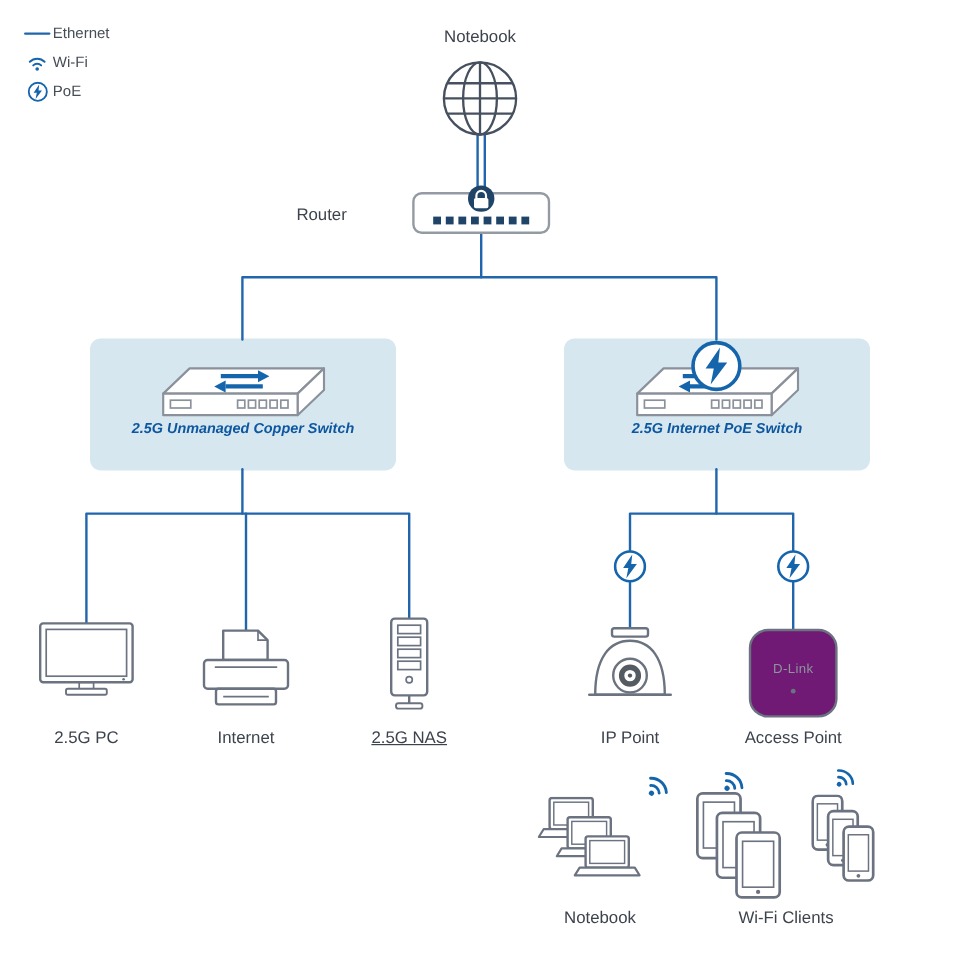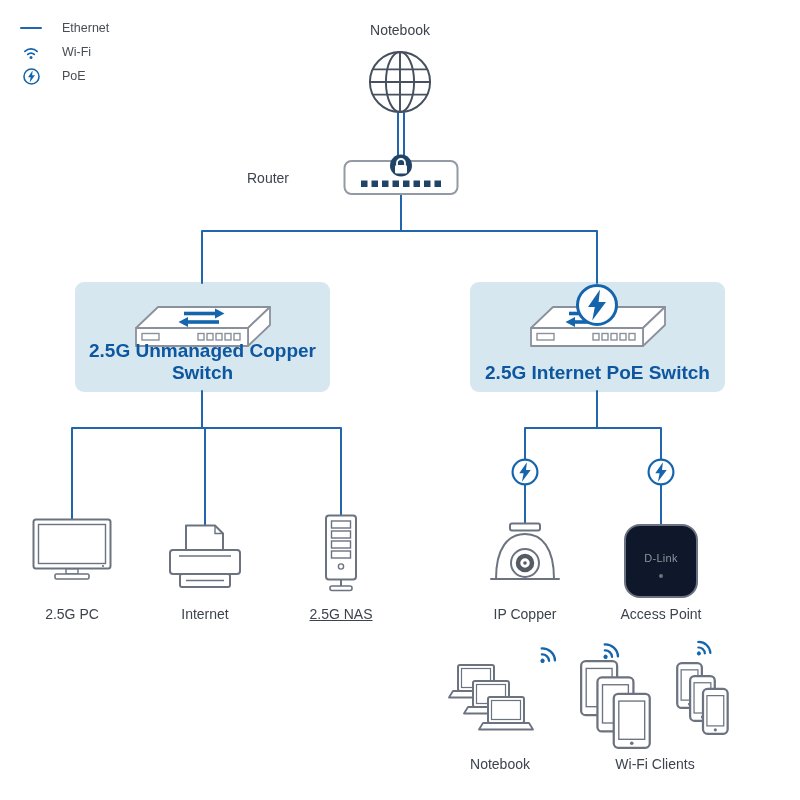--- a/index.html
+++ b/index.html
@@ -3,53 +3,53 @@
 <meta charset="utf-8">
 <style>
   html,body{margin:0;padding:0;background:#fff;}
   #stage{
     position:relative;width:800px;height:800px;background:#fff;overflow:hidden;
     font-family:"Liberation Sans", sans-serif;
   }
   .abs{position:absolute;}
   
   #legend{left:18px;top:18px;display:flex;flex-direction:column;gap:4px;}
-  .legend-row{display:flex;align-items:center;height:20px;gap:18px;}
+  .legend-row{display:flex;align-items:center;height:20px;gap:0;}
   .legend-icon{width:26px;display:flex;justify-content:center;align-items:center;}
   .legend-label{font-size:12.5px;color:#474d55;}
   .eth-line{width:22px;height:2px;background:#2166ac;border-radius:1px;}
   
   .node-label{position:absolute;font-size:14px;color:#3d434d;text-align:center;width:110px;line-height:1.2;}
   .lbl-internet{left:345px;top:22px;}
   .lbl-router{left:218px;top:170px;width:100px;}
   .lbl-pc{left:17px;top:606px;}
   .lbl-printer{left:150px;top:606px;}
   .lbl-nas{left:286px;top:606px;text-decoration:underline;}
   .lbl-camera{left:470px;top:606px;}
   .lbl-ap{left:606px;top:606px;}
   .lbl-notebook{left:445px;top:756px;}
   .lbl-wificlients{left:600px;top:756px;}
   
   .panel{position:absolute;width:255px;height:110px;background:#d7e7f0;border-radius:9px;top:282px;}
   .panel-left{left:75px;}
   .panel-right{left:470px;}
   .switch-icon{position:absolute;left:57px;top:16px;}
-  .switch-label{position:absolute;bottom:8px;left:0;width:100%;text-align:center;
-    font-size:19px;font-weight:700;color:#0d57a0;}
+  .switch-label{position:absolute;bottom:28px;left:0;width:100%;text-align:center;
+    font-size:12px;font-weight:700;color:#0d57a0;font-style:italic;}
   .badge-on-switch{position:absolute;left:105px;top:1px;}
   
   .globe{left:367px;top:49px;}
   .router-icon{left:343px;top:152px;}
   .pc-icon{left:32px;top:518px;}
   .printer-icon{left:166px;top:524px;}
   .nas-icon{left:322px;top:514px;}
   .badge-cam{left:511px;top:458px;}
   .badge-ap{left:647px;top:458px;}
   .cam-icon{left:489px;top:522px;}
-  .ap-icon{left:624px;top:524px;width:74px;height:74px;background:#0f172a;border:2px solid #6b7280;
+  .ap-icon{left:624px;top:524px;width:74px;height:74px;background:#701a75;border:2px solid #6b7280;
     border-radius:16px;box-sizing:border-box;}
   .ap-text{position:absolute;left:0;top:26px;width:100%;text-align:center;font-size:11px;
     color:#8d949c;letter-spacing:.3px;}
   .ap-dot{position:absolute;left:33px;top:48px;width:4px;height:4px;border-radius:50%;background:#6b7280;}
   .laptops{left:448px;top:664px;}
   .tablets{left:580px;top:660px;}
   .phones{left:676px;top:662px;}
   .wifi-client{transform:rotate(42deg);}
   .wifi-nb{left:533px;top:644px;}
   .wifi-tab{left:596px;top:640px;}
@@ -240,21 +240,21 @@
   </svg>
 
   <svg class="abs cam-icon" viewBox="0 0 72 78" width="72" height="78">
     <rect x="21" y="1.5" width="30" height="7" rx="2" fill="#fff" stroke="#6b7280" stroke-width="2"></rect>
     <path d="M7,57 C7,26 19,12 36,12 C53,12 65,26 65,57 Z" fill="#fff" stroke="#6b7280" stroke-width="2" stroke-linejoin="round"></path>
     <line x1="2" y1="57" x2="70" y2="57" stroke="#6b7280" stroke-width="2" stroke-linecap="round"></line>
     <circle cx="36" cy="41" r="14" fill="#fff" stroke="#6b7280" stroke-width="2"></circle>
     <circle cx="36" cy="41" r="7" fill="#fff" stroke="#555b63" stroke-width="4.5"></circle>
     <circle cx="36" cy="41" r="1.8" fill="#555b63"></circle>
   </svg>
-  <div class="node-label lbl-camera">IP Copper</div>
+  <div class="node-label lbl-camera">IP Point</div>
 
   <div class="abs ap-icon">
     <div class="ap-text">D-Link</div>
     <div class="ap-dot"></div>
   </div>
   <div class="node-label lbl-ap">Access Point</div>
 
   <span class="abs wifi-nb wifi-client">
     <svg viewBox="0 0 24 20" width="26" height="22">
       <g stroke="#1565ad" stroke-width="2.2" fill="none" stroke-linecap="round">

